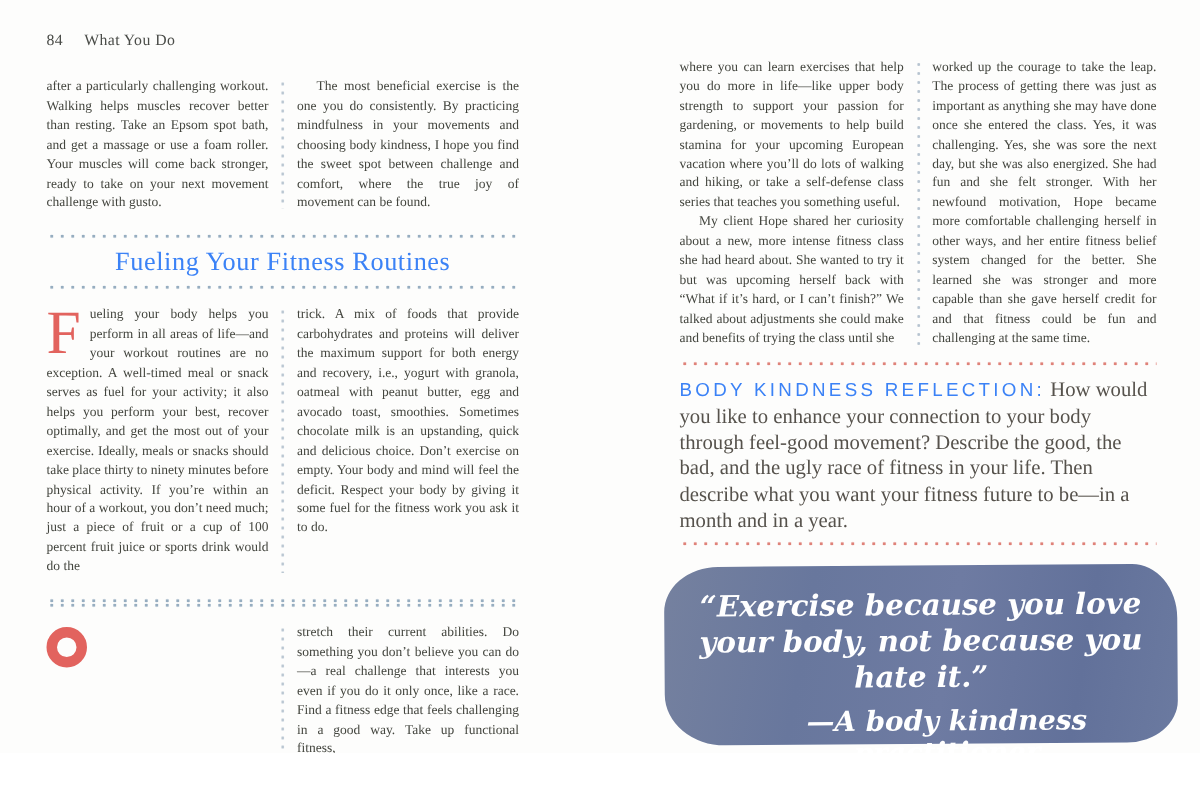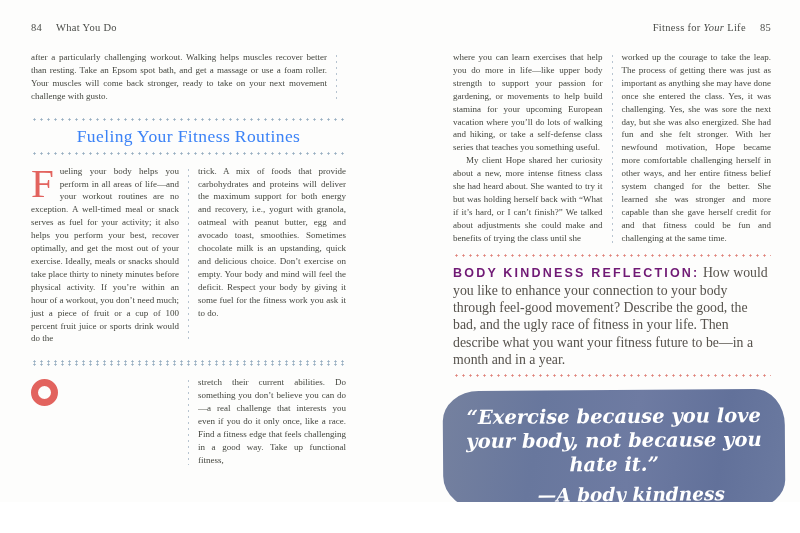--- a/index.html
+++ b/index.html
@@ -100,24 +100,24 @@
   
   .reflection {
     margin: 7px 0 6px 0;
     font-size: 13.8px;
     line-height: 17.3px;
     color: #56524c;
     text-align: left;
   }
   .reflection .label {
     font-family: "Liberation Sans", sans-serif;
-    font-weight: bold;
+    font-weight: normal;
     font-size: 12.5px;
     letter-spacing: 2.2px;
-    color: #701a75;
+    color: #3b82f6;
   }
   .hr-red-top { margin-top: 9px; }
   .hr-red-bottom { margin-top: 3px; }
 
   
   .quote-blob {
     position: relative;
     margin-top: 13px;
     margin-left: -10px;
     width: 342px;
@@ -155,20 +155,21 @@
 <div class="spread">
 
   <div class="page page-left">
     <div class="running-header">
       <span class="pageno">84</span><span>What You Do</span>
     </div>
 
     <div class="cols intro-row">
       <div class="col">after a particularly challenging workout. Walking helps muscles recover better than resting. Take an Epsom spot bath, and get a massage or use a foam roller. Your muscles will come back stronger, ready to take on your next movement challenge with gusto.</div>
       <div class="vdiv"></div>
+      <div class="col indent-first">The most beneficial exercise is the one you do consistently. By practicing mindfulness in your movements and choosing body kindness, I hope you find the sweet spot between challenge and comfort, where the true joy of movement can be found.</div>
     </div>
 
     <div class="dotted hr-above-head"></div>
     <h2 class="section-heading">Fueling Your Fitness Routines</h2>
     <div class="dotted"></div>
 
     <div class="cols section-row">
       <div class="col">
         <span class="drop-cap">F</span><span>ueling your body helps you perform in all areas of life—and your workout routines are no exception. A well-timed meal or snack serves as fuel for your activity; it also helps you perform your best, recover optimally, and get the most out of your exercise. Ideally, meals or snacks should take place thirty to ninety minutes before physical activity. If you’re within an hour of a workout, you don’t need much; just a piece of fruit or a cup of 100 percent fruit juice or sports drink would do the</span>
       </div>
@@ -182,28 +183,25 @@
     <div class="cols section-row">
       <div class="col">
         <span class="drop-ring">O</span>
       </div>
       <div class="vdiv"></div>
       <div class="col">stretch their current abilities. Do something you don’t believe you can do—a real challenge that interests you even if you do it only once, like a race. Find a fitness edge that feels challenging in a good way. Take up functional fitness,</div>
     </div>
   </div>
 
   <div class="page page-right">
-    <div class="running-header">
-      <span>Fitness for </span><span class="ital">Your</span><span> Life</span><span class="pageno">85</span>
-    </div>
 
     <div class="cols intro-row">
       <div class="col">
         <div>where you can learn exercises that help you do more in life—like upper body strength to support your passion for gardening, or movements to help build stamina for your upcoming European vacation where you’ll do lots of walking and hiking, or take a self-defense class series that teaches you something useful.</div>
-        <div class="para2">My client Hope shared her curiosity about a new, more intense fitness class she had heard about. She wanted to try it but was holding herself back with “What if it’s hard, or I can’t finish?” We talked about adjustments she could make and benefits of trying the class until she</div>
+        <div class="para2">My client Hope shared her curiosity about a new, more intense fitness class she had heard about. She wanted to try it but was upcoming herself back with “What if it’s hard, or I can’t finish?” We talked about adjustments she could make and benefits of trying the class until she</div>
       </div>
       <div class="vdiv"></div>
       <div class="col">worked up the courage to take the leap. The process of getting there was just as important as anything she may have done once she entered the class. Yes, it was challenging. Yes, she was sore the next day, but she was also energized. She had fun and she felt stronger. With her newfound motivation, Hope became more comfortable challenging herself in other ways, and her entire fitness belief system changed for the better. She learned she was stronger and more capable than she gave herself credit for and that fitness could be fun and challenging at the same time.</div>
     </div>
 
     <div class="dotted red hr-red-top"></div>
     <p class="reflection">
       <span class="label">BODY KINDNESS REFLECTION:</span><span> How would you like to enhance your connection to your body through feel-good movement? Describe the good, the bad, and the ugly race of fitness in your life. Then describe what you want your fitness future to be—in a month and in a year.</span>
     </p>
     <div class="dotted red hr-red-bottom"></div>

